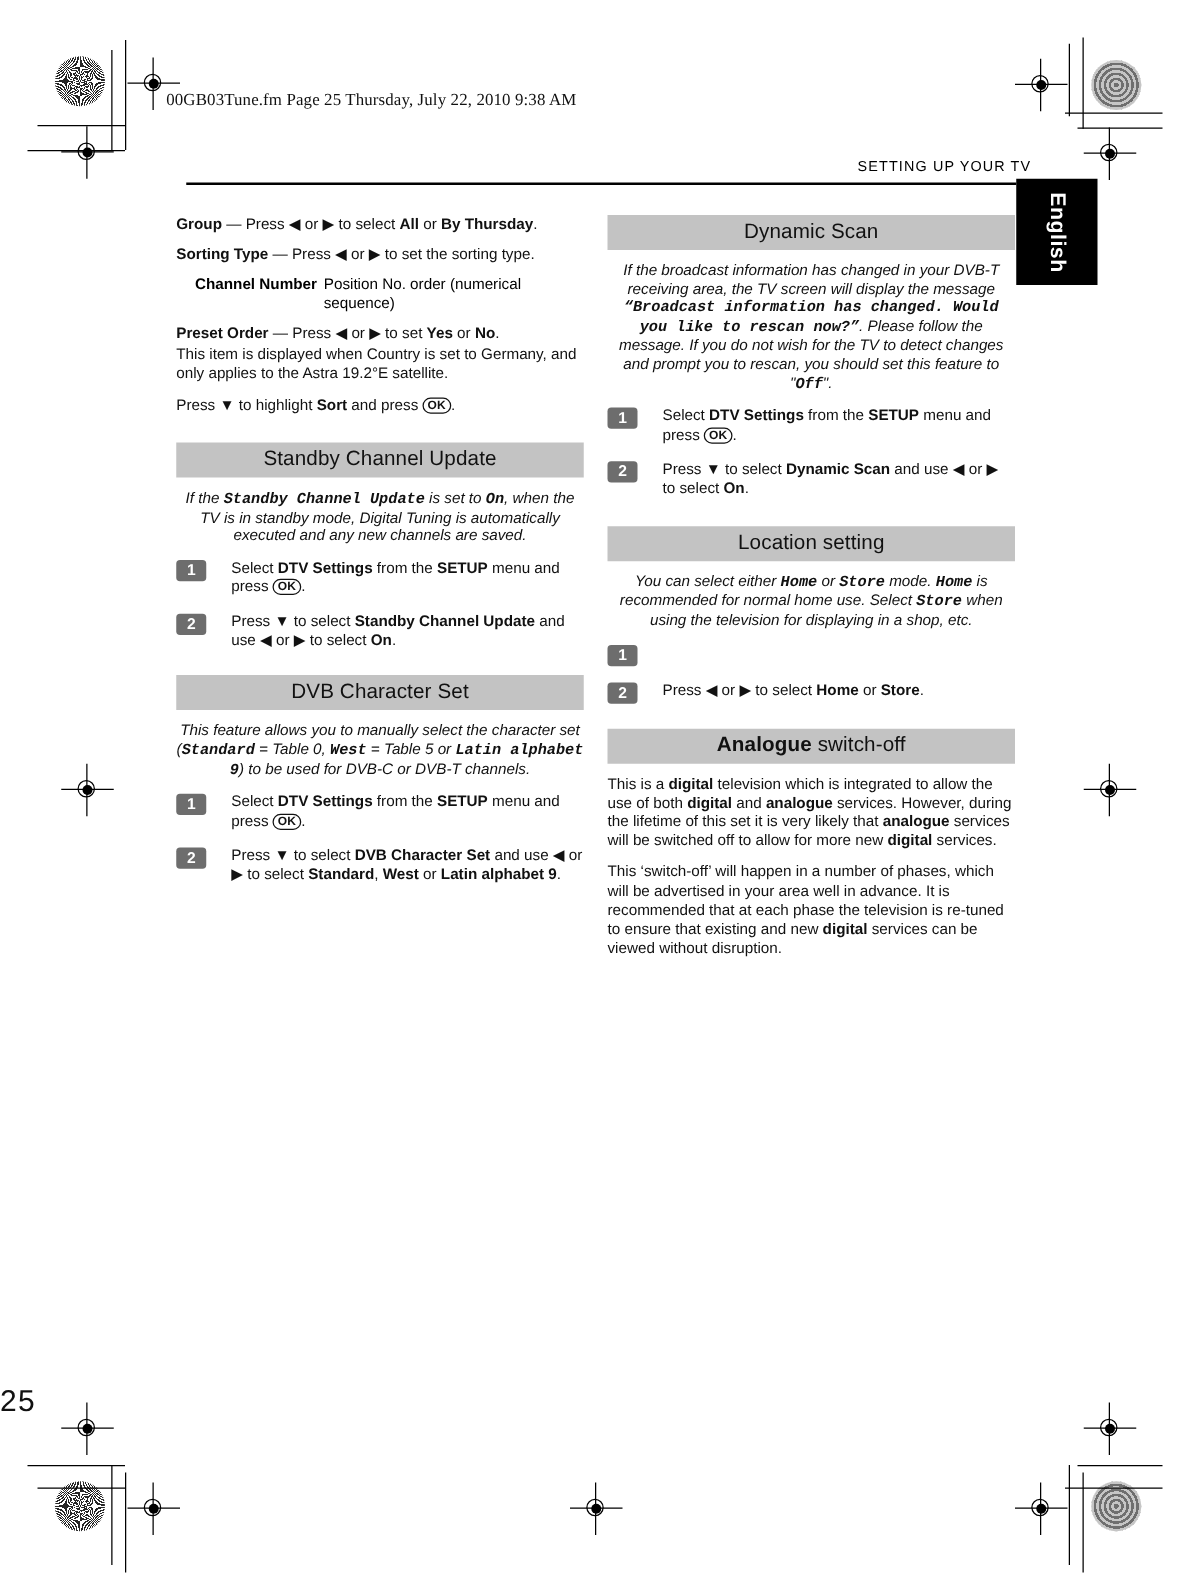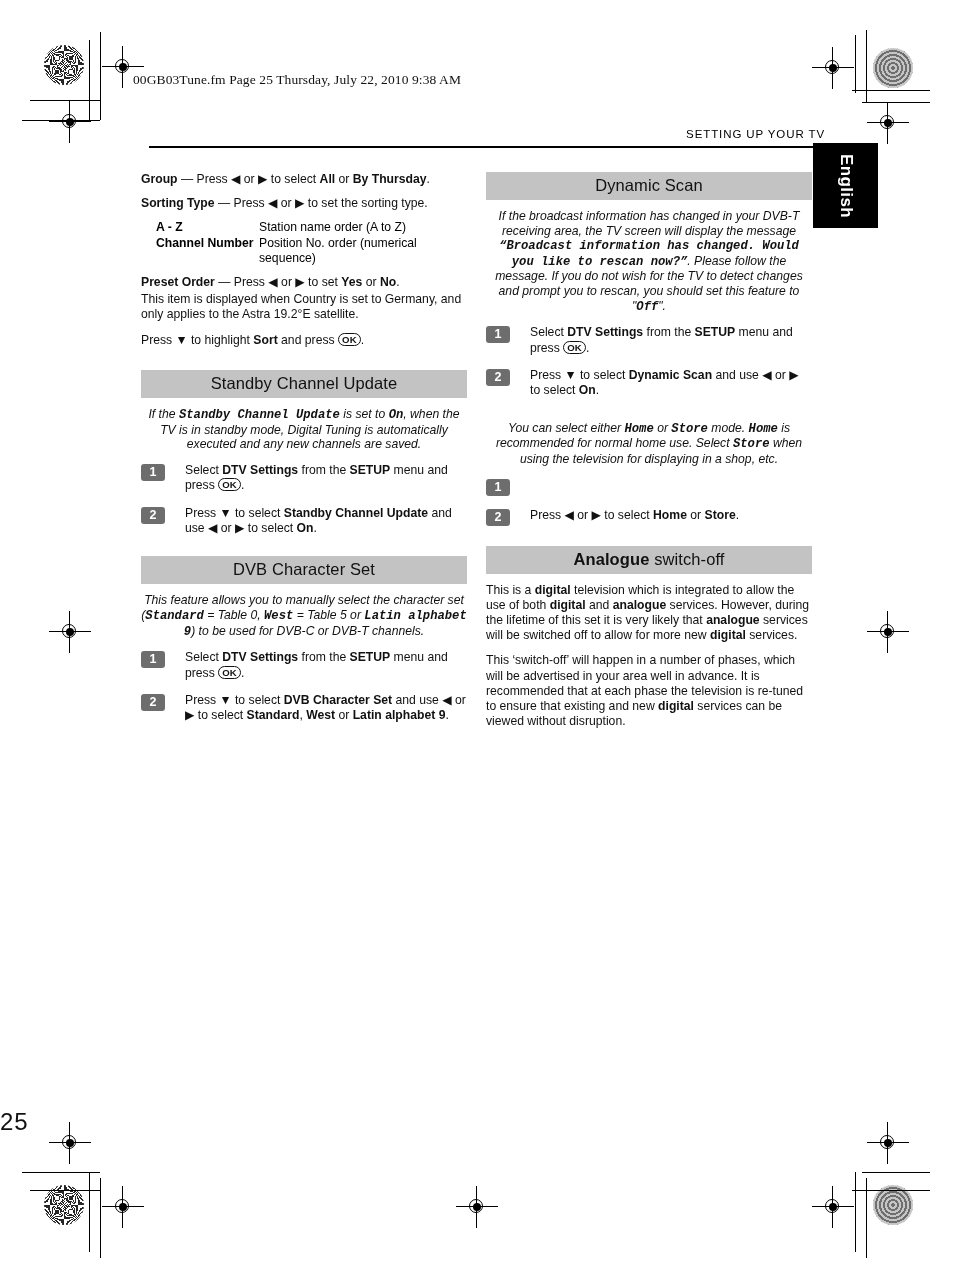--- a/index.html
+++ b/index.html
@@ -239,24 +239,20 @@
     <p class="body">
       <b>Group</b><span> — Press ◀ or ▶ to select </span><b>All</b><span> or </span><b>By Thursday</b><span>.</span>
     </p>
 
     <p class="body">
       <b>Sorting Type</b><span> — Press ◀ or ▶ to set the sorting type.</span>
     </p>
 
     <div class="deflist">
       <div class="defrow">
-        <div class="term">A - Z</div>
-        <div class="desc">Station name order (A to Z)</div>
-      </div>
-      <div class="defrow">
         <div class="term">Channel Number</div>
         <div class="desc">Position No. order (numerical sequence)</div>
       </div>
     </div>
 
     <p class="body" style="margin-bottom:2px;">
       <b>Preset Order</b><span> — Press ◀ or ▶ to set </span><b>Yes</b><span> or </span><b>No</b><span>.</span>
     </p>
 
     <p class="body" style="margin-bottom:11px;">This item is displayed when Country is set to Germany, and only applies to the Astra 19.2°E satellite.</p>
@@ -302,20 +298,21 @@
         <div class="stepnum">1</div>
         <div class="steptext"><span>Select </span><b>DTV Settings</b><span> from the </span><b>SETUP</b><span> menu and press </span><span class="ok">OK</span><span>.</span></div>
       </div>
       <div class="step" style="margin-bottom:22px;">
         <div class="stepnum">2</div>
         <div class="steptext"><span>Press ▼ to select </span><b>Dynamic Scan</b><span> and use ◀ or ▶ to select </span><b>On</b><span>.</span></div>
       </div>
     </div>
 
     <div>
+      <div class="secbar">Location setting</div>
       <div class="intro"><span>You can select either </span><b>Home</b><span> or </span><b>Store</b><span> mode. </span><b>Home</b><span> is recommended for normal home use. Select </span><b>Store</b><span> when using the television for displaying in a shop, etc.</span></div>
       <div class="step">
         <div class="stepnum">1</div>
       </div>
       <div class="step" style="margin-bottom:20px;">
         <div class="stepnum">2</div>
         <div class="steptext"><span>Press ◀ or ▶ to select </span><b>Home</b><span> or </span><b>Store</b><span>.</span></div>
       </div>
     </div>
 

